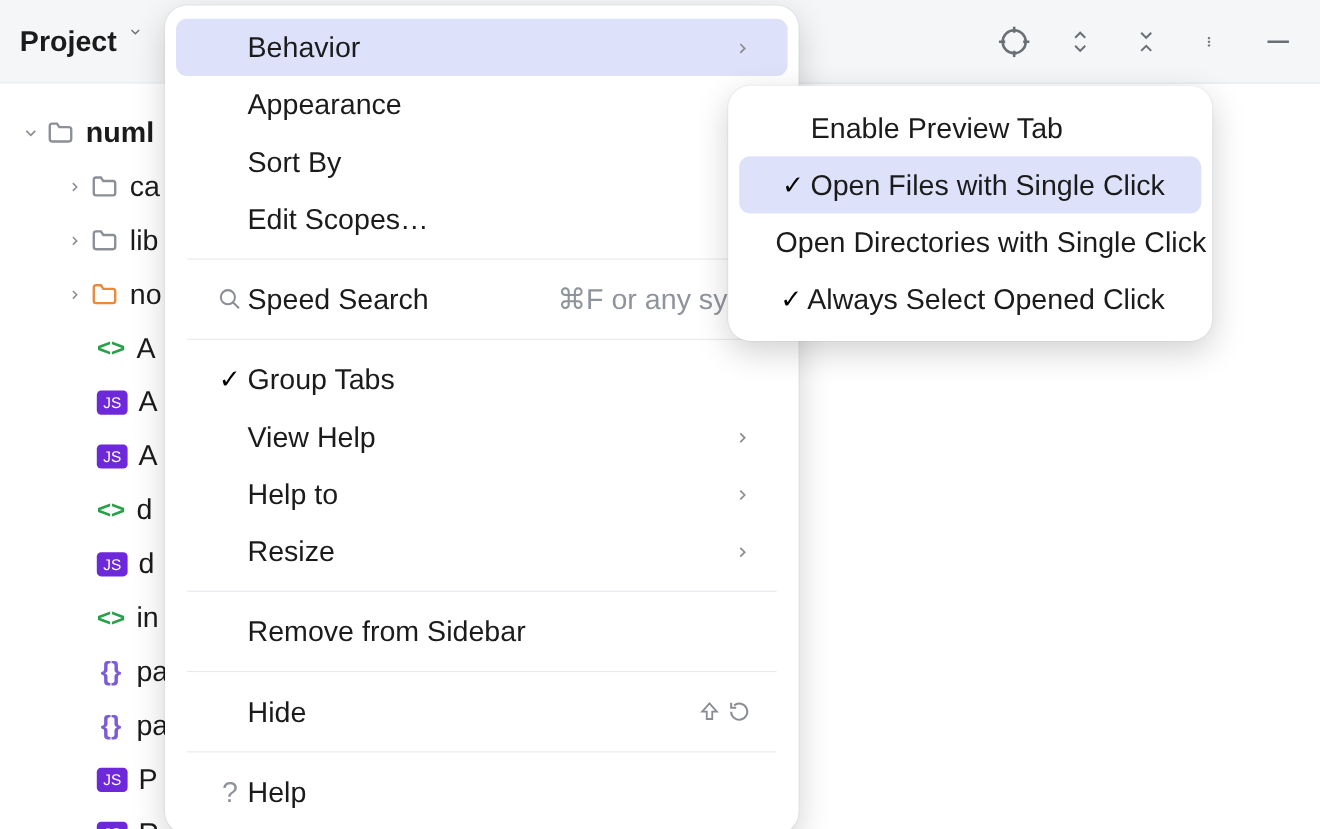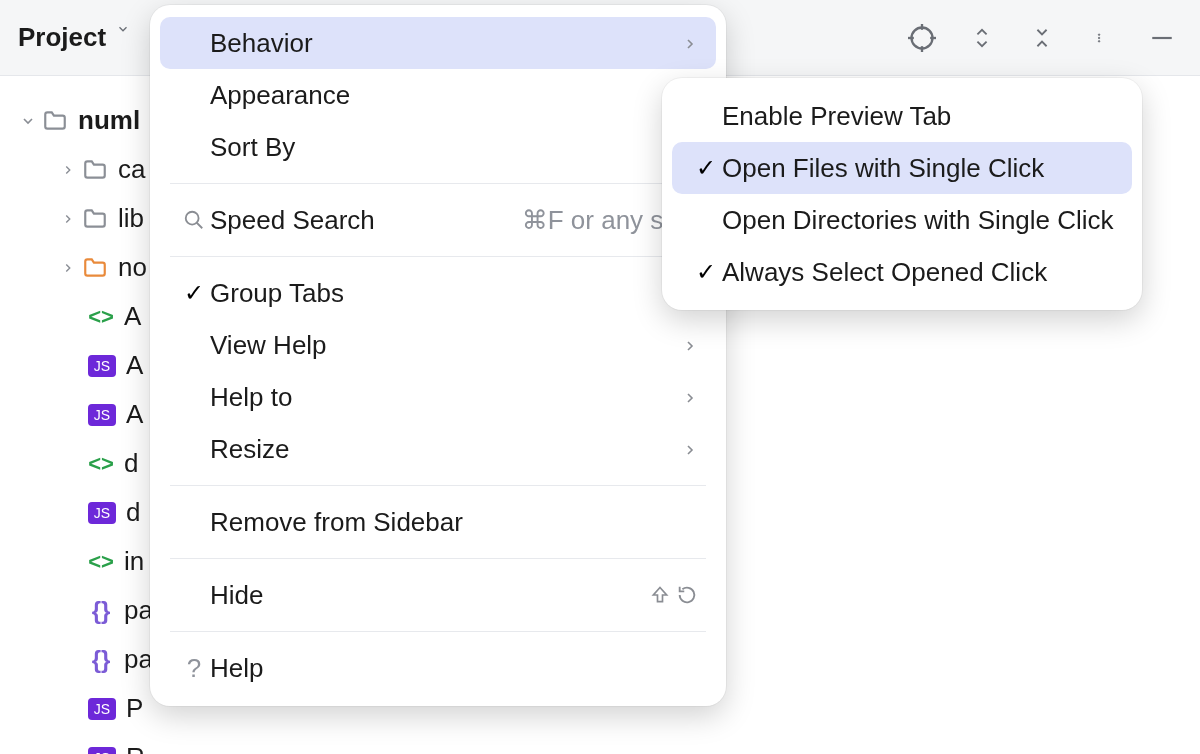--- a/index.html
+++ b/index.html
@@ -67,26 +67,26 @@
 
   
   .menu {
     position: absolute;
     background:#fff;
     border-radius: 20px;
     box-shadow: 0 10px 30px rgba(0,0,0,.18), 0 0 0 1px rgba(0,0,0,.04);
     padding: 12px 10px;
   }
   .menu.main { left:150px; top:5px; width:576px; }
-  .menu.sub  { left:662px; top:78px; width:480px; }
+  .menu.sub  { left:662px; top:78px; width:440px; }
 
   .menu .item {
     height: 52px;
     display:flex; align-items:center;
-    padding: 0 18px;
+    padding: 0 33px;
     border-radius: 10px;
   }
   .menu .item.highlight { background:#dde2fa; }
   .menu .check {
     width: 32px; color:#000; font-size:24px;
     display:flex; justify-content:center;
   }
   .menu .gap { width: 32px; }
   .menu .label { flex: 0 0 auto; }
   .menu .spacer { flex: 1 1 auto; }
@@ -259,20 +259,24 @@
         </svg></span>
   </div>
   <div class="item">
     <span class="gap"></span>
       <span class="label">Appearance</span>
   </div>
   <div class="item">
     <span class="gap"></span>
       <span class="label">Sort By</span>
   </div>
+  <div class="item">
+    <span class="gap"></span>
+      <span class="label">Edit Scopes…</span>
+  </div>
   <div class="sep"></div>
   <div class="item">
     <span class="search-icon">
       <svg viewBox="0 0 24 24" width="22" height="22">
           <circle cx="10" cy="10" r="7" fill="none" stroke="#8a8d93" stroke-width="2"></circle>
           <line x1="15" y1="15" x2="21" y2="21" stroke="#8a8d93" stroke-width="2"></line>
         </svg>
     </span>
     <span class="label">Speed Search</span>
     <span class="hint">⌘F or any sym</span>

